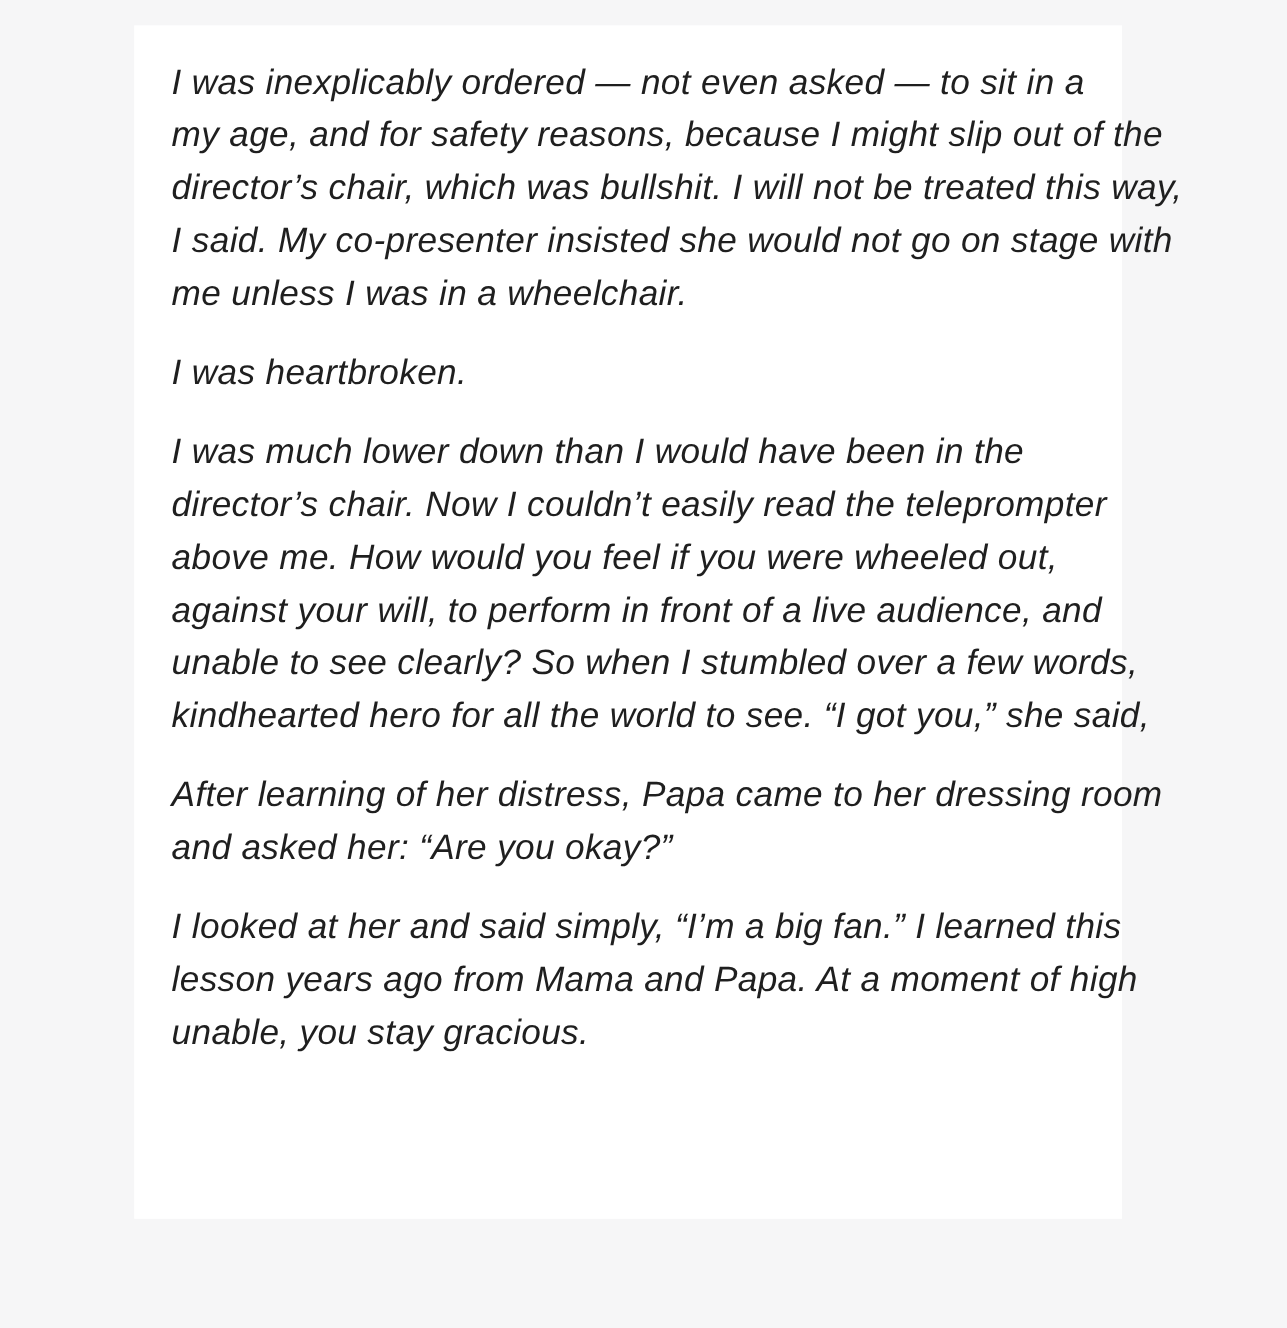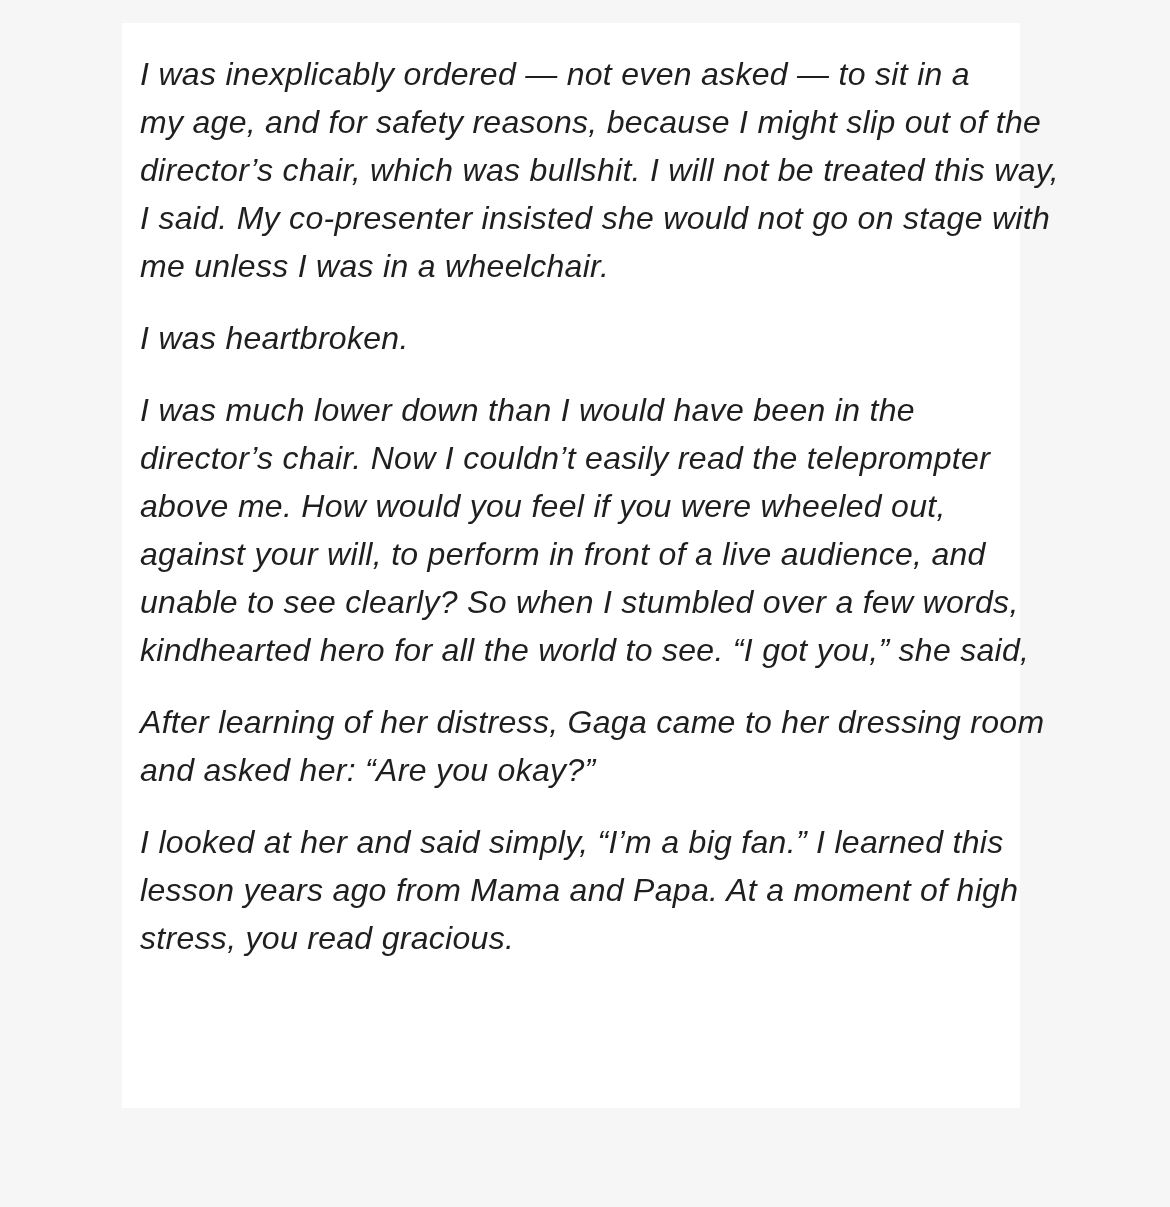--- a/index.html
+++ b/index.html
@@ -31,21 +31,21 @@
   }
   .doc {
     font-family: "Liberation Sans", sans-serif;
     font-style: italic;
     font-weight: 400;
     font-size: 32px;
     line-height: 48px;
     letter-spacing: 0.3px;
     color: var(--text);
   }
-  .doc p { margin: 0 0 24px 0; }
+  .doc p { margin: 0 0 24px 16px; }
   .doc .line { display: block; white-space: nowrap; }
 </style>
 </head>
 <body>
 
 <div class="page">
   <div class="card">
     <div class="doc">
 
       <p>
@@ -63,25 +63,25 @@
       <p>
         <span class="line">I was much lower down than I would have been in the</span>
         <span class="line">director’s chair. Now I couldn’t easily read the teleprompter</span>
         <span class="line">above me. How would you feel if you were wheeled out,</span>
         <span class="line">against your will, to perform in front of a live audience, and</span>
         <span class="line">unable to see clearly? So when I stumbled over a few words,</span>
         <span class="line">kindhearted hero for all the world to see. “I got you,” she said,</span>
       </p>
 
       <p>
-        <span class="line">After learning of her distress, Gaga came to her dressing room</span>
+        <span class="line">After learning of her distress, Papa came to her dressing room</span>
         <span class="line">and asked her: “Are you okay?”</span>
       </p>
 
       <p>
         <span class="line">I looked at her and said simply, “I’m a big fan.” I learned this</span>
         <span class="line">lesson years ago from Mama and Papa. At a moment of high</span>
-        <span class="line">stress, you read gracious.</span>
+        <span class="line">unable, you stay gracious.</span>
       </p>
 
     </div>
   </div>
 </div>
 
 </body></html>

